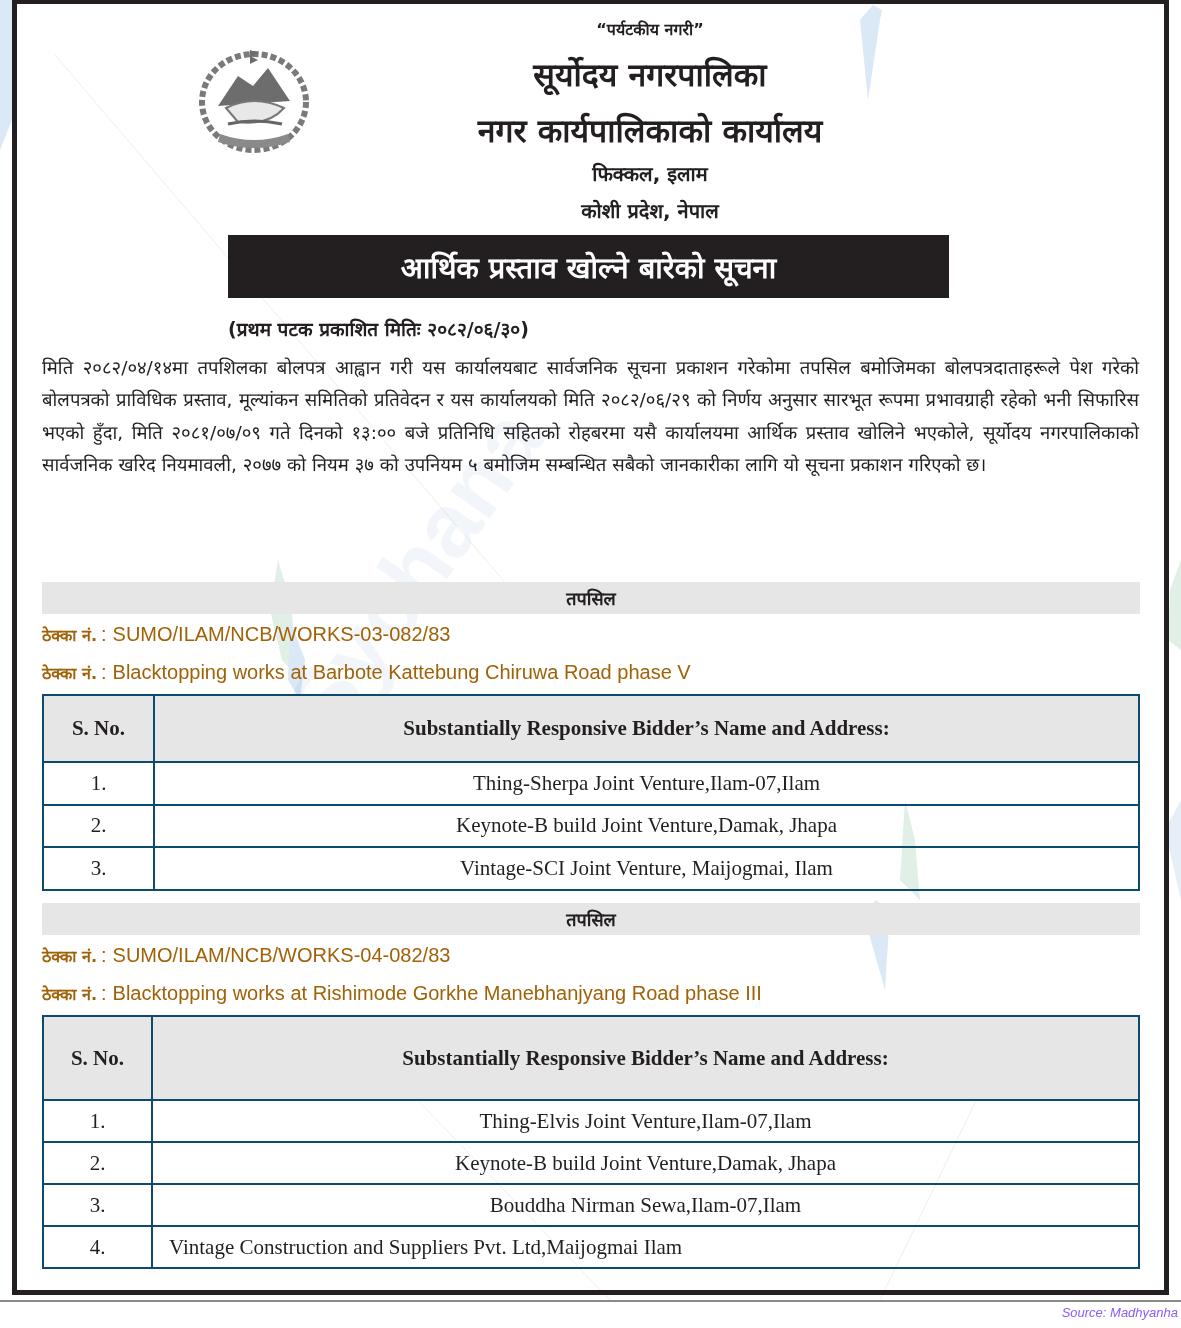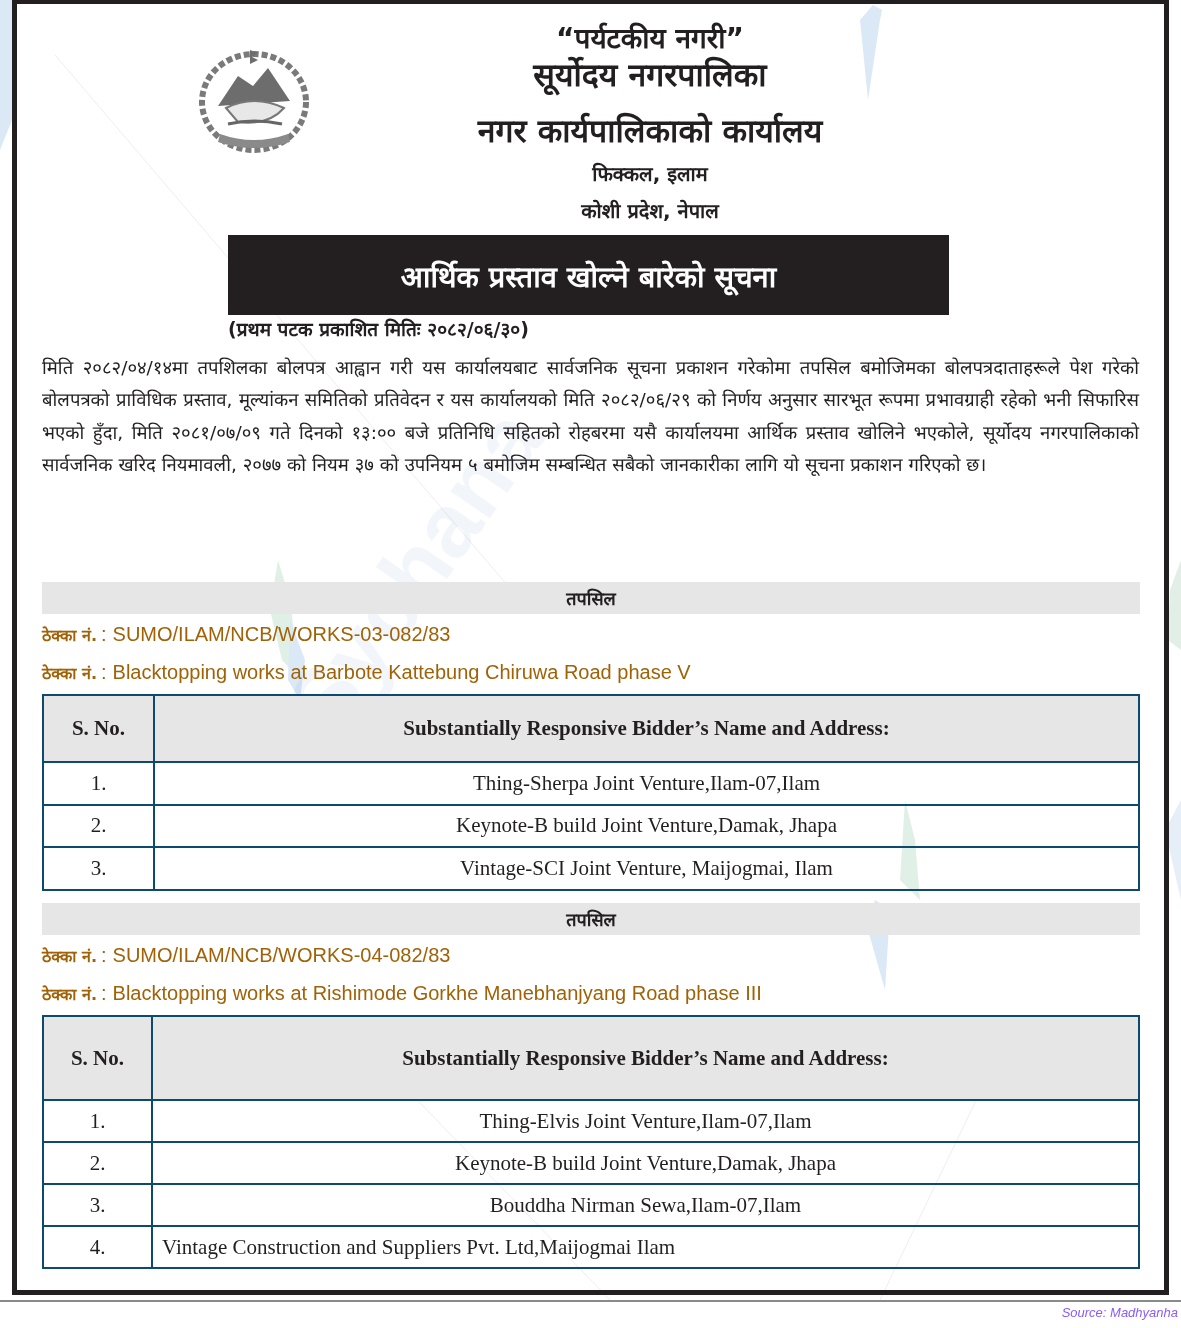--- a/index.html
+++ b/index.html
@@ -15,30 +15,30 @@
   .bottom-rule { position: absolute; left: 0; top: 1300px; width: 1181px; height: 2px; background: #8a8a8a; }
   .source { position: absolute; right: 3px; top: 1305px; font-family: "Liberation Sans", sans-serif; font-style: italic; font-size: 13px; color: #8b5cf6; }
 
   .watermark { position: absolute; pointer-events: none; }
   .wm-text {
     position: absolute; left: 230px; top: 520px; transform: rotate(-55deg);
     font-family: "Liberation Sans", sans-serif; font-weight: bold; font-size: 90px; color: rgba(90,140,200,0.08);
     white-space: nowrap;
   }
   .hdr { position: absolute; left: 320px; width: 660px; text-align: center; font-family: "DejaVu Sans", sans-serif; font-weight: bold; color: #231f20; }
-  .tagline { top: 18px; font-size: 28px; }
+  .tagline { top: 18px; font-size: 16px; }
   .org1 { top: 52px; font-size: 32px; }
   .org2 { top: 108px; font-size: 32px; }
   .addr1 { top: 160px; font-size: 20px; }
   .addr2 { top: 197px; font-size: 20px; }
 
   .emblem { position: absolute; left: 198px; top: 46px; width: 112px; height: 108px; }
 
   .banner {
-    position: absolute; left: 228px; top: 235px; width: 721px; height: 80px; background: #231f20;
+    position: absolute; left: 228px; top: 235px; width: 721px; height: 63px; background: #231f20;
     color: #ffffff; font-weight: bold; font-size: 29px; display: flex; align-items: center; justify-content: center;
   }
   .pubdate { position: absolute; left: 228px; width: 721px; top: 316px; text-align: left; font-weight: bold; font-size: 19px; }
 
   .para {
     position: absolute; left: 42px; top: 352px; width: 1097px;
     font-family: "DejaVu Sans", sans-serif; font-size: 18.5px; line-height: 32.3px; text-align: justify;
     text-align-last: left; color: #231f20;
   }
 
@@ -54,21 +54,21 @@
 
   table.bidders {
     position: absolute; left: 42px; width: 1098px; border-collapse: collapse;
     font-family: "Liberation Serif", serif; color: #231f20; table-layout: fixed;
   }
   table.bidders th, table.bidders td { border: 2px solid #0c4a6e; padding: 0; }
   table.bidders thead th { background: #e6e6e7; font-weight: bold; font-size: 21px; }
   table.bidders td { font-size: 21px; }
   table.bidders td.sno { text-align: center; }
   table.bidders td.name { text-align: center; }
-  table.bidders td.name.left { text-align: left; padding-left: 9px; margin-top: 38px; }
+  table.bidders td.name.left { text-align: left; padding-left: 16px; margin-top: 38px; }
   table.bidders col.c1 { width: 111px; }
   #table1 { top: 694px; }
   #table1 thead tr { height: 67px; }
   #table1 tbody tr { height: 42.5px; }
   #table2 { top: 1015px; }
   #table2 thead tr { height: 84px; }
   #table2 tbody tr { height: 42px; }
   #table2 col.c1 { width: 109px; }
 </style>
 </head>

